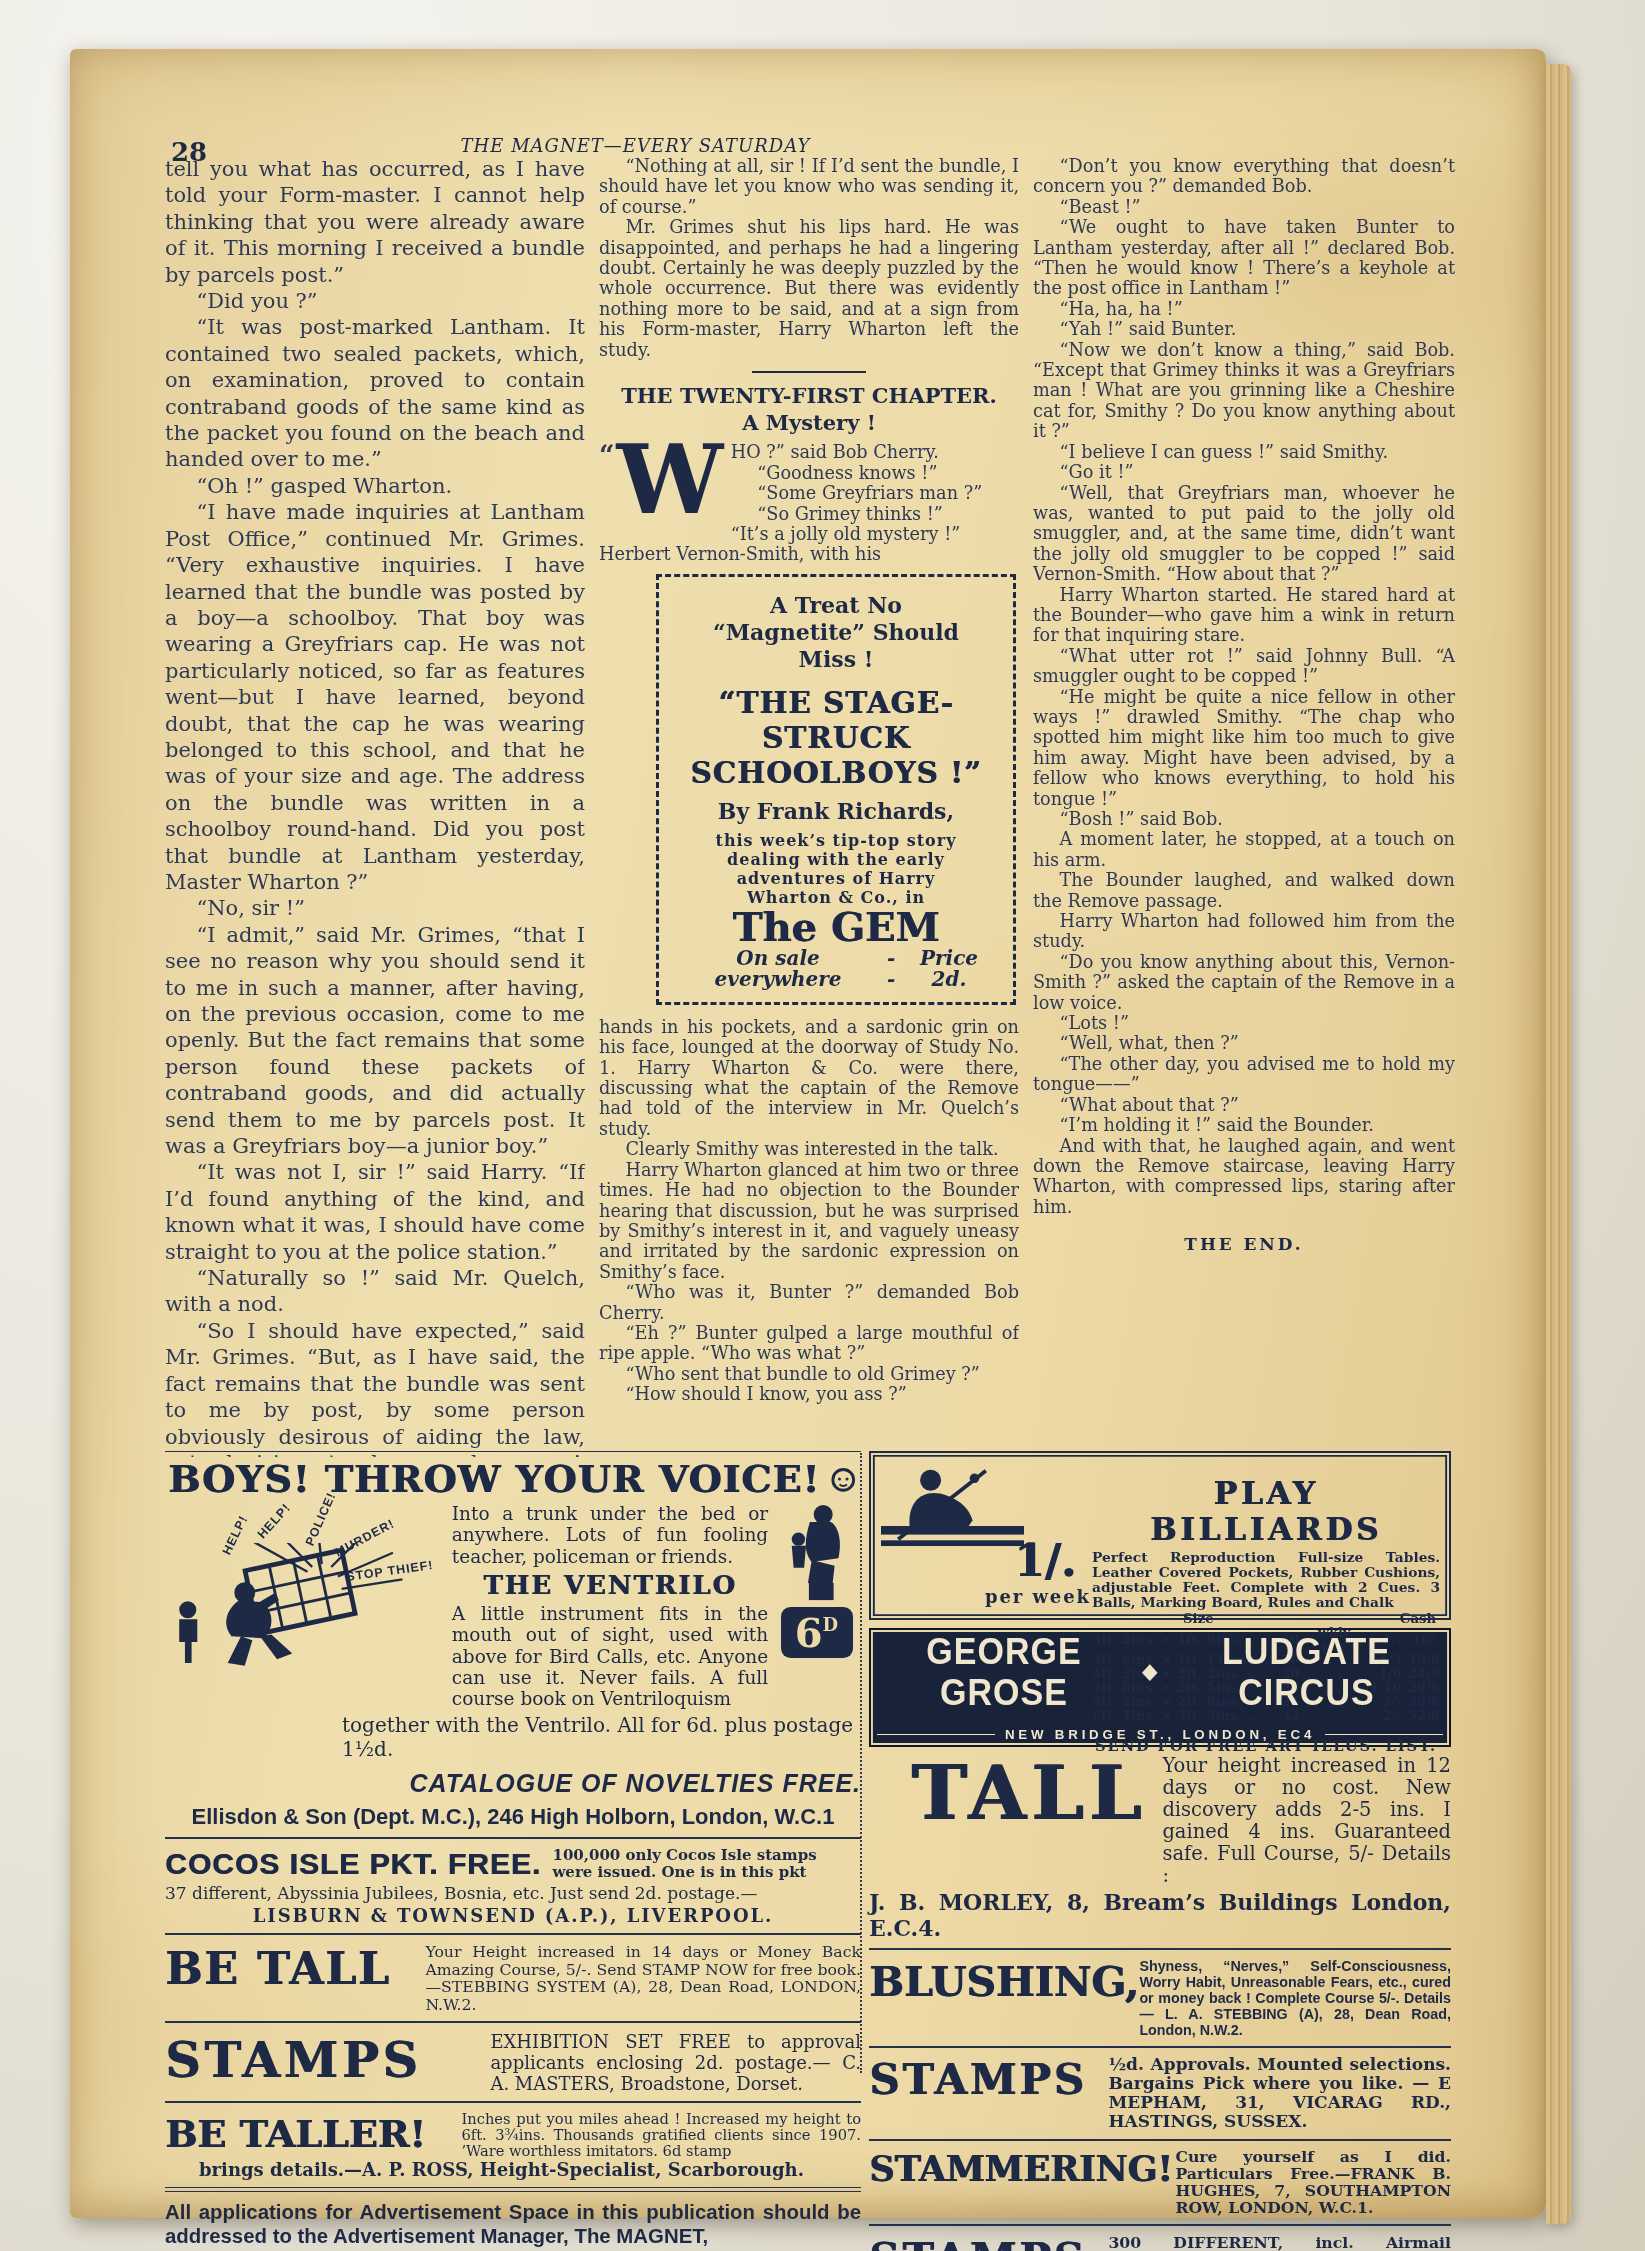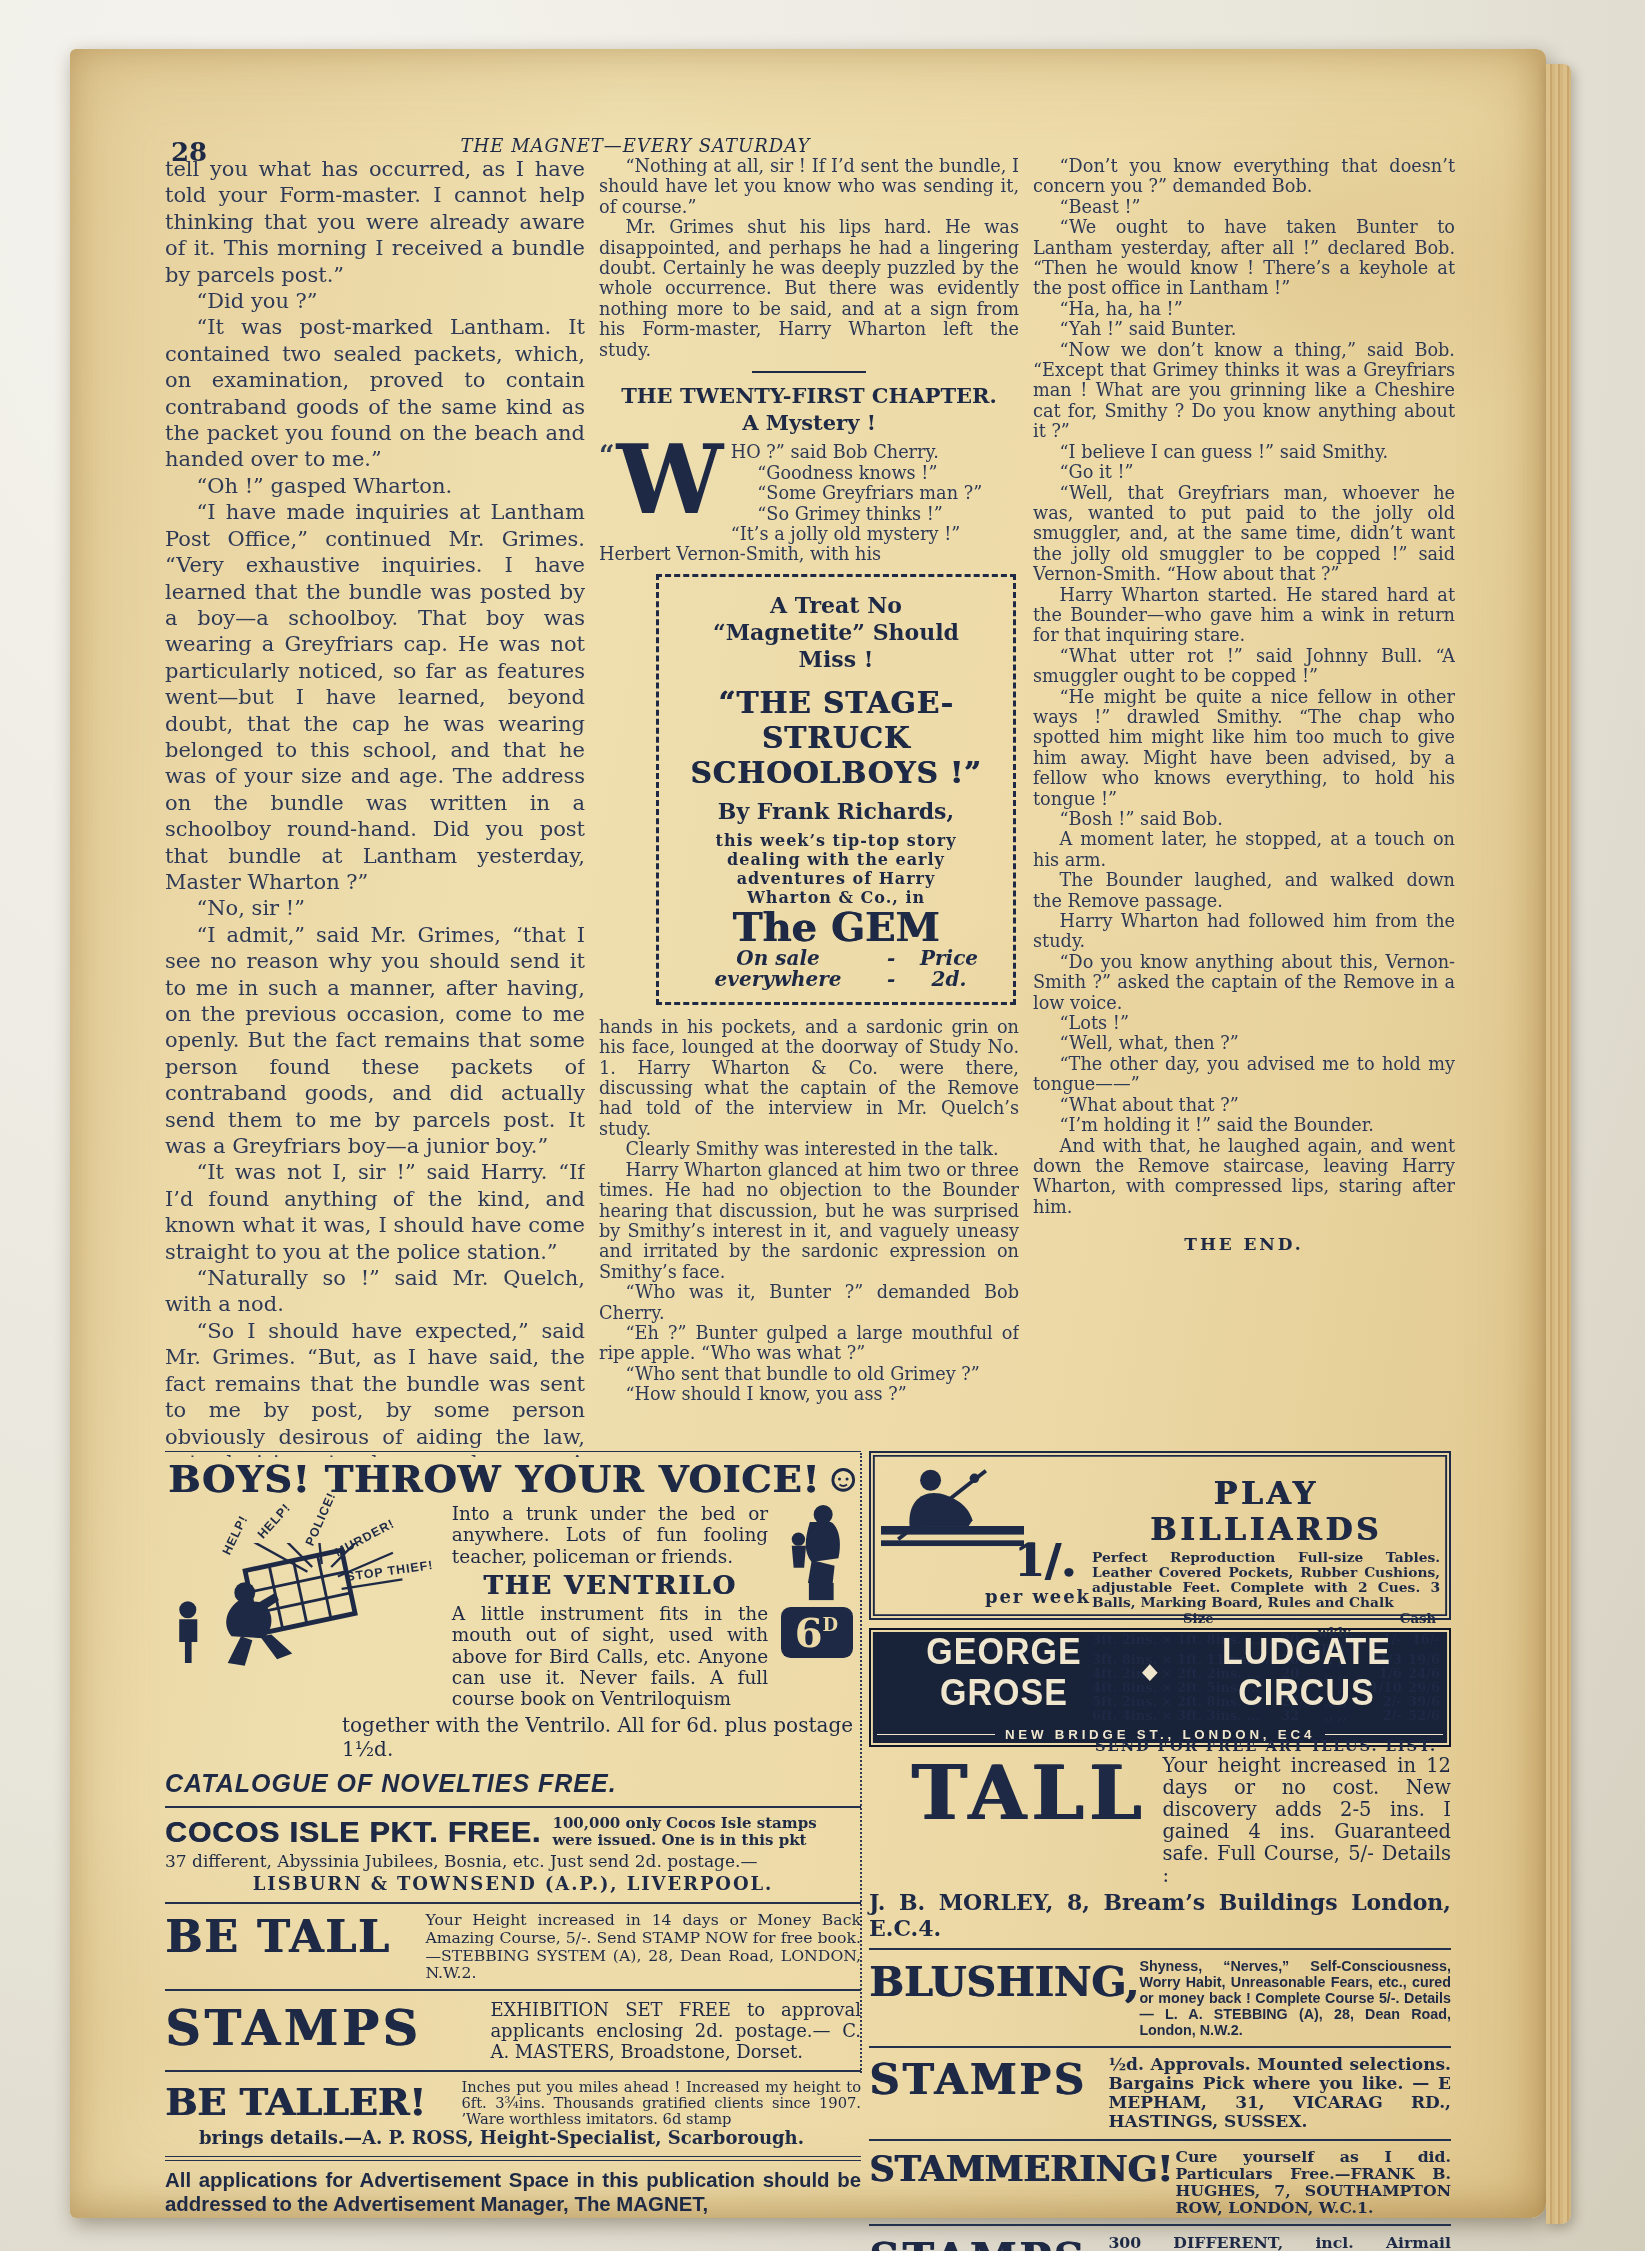--- a/index.html
+++ b/index.html
@@ -75,21 +75,21 @@
     font-size:12.4px;letter-spacing:1px;white-space:nowrap;}
   .v-text{flex:1;padding:0 3.8px;}
   .v-intro,.v-body{font-size:18.5px;line-height:21.4px;text-align:justify;}
   .v-name{text-align:center;font-weight:bold;font-size:26px;letter-spacing:1.9px;margin:2.9px 0;
     text-shadow:0.8px 0 0 currentColor;}
   .v-right{width:89px;flex:none;display:flex;flex-direction:column;align-items:center;gap:5.7px;}
   .badge6{width:72px;height:51px;background:#1e2a45;color:#ecd9a8;border-radius:9.5px;
     display:flex;align-items:center;justify-content:center;font-weight:bold;font-size:40px;line-height:1;}
   .badge6 sup{font-size:18px;margin-top:-15px;}
   .v-footer{font-size:20px;margin:2.9px 0 0 177px;}
-  .catalogue{text-align:left;font-weight:bold;font-style:italic;font-size:25px;margin-top:8.6px;letter-spacing:1px;}
+  .catalogue{text-align:right;font-weight:bold;font-style:italic;font-size:25px;margin-top:8.6px;letter-spacing:1px;}
   .ellisdon{text-align:center;font-weight:bold;font-size:22px;margin-top:5.7px;}
   .h-cocos{font-size:30px;font-weight:bold;letter-spacing:1px;text-shadow:0.8px 0 0 currentColor;flex:none;}
   .cocos-side{font-size:15px;line-height:17px;width:314px;font-weight:bold;}
   .cocos-body{font-size:17px;margin-top:1.9px;}
   .cocos-addr{text-align:center;font-weight:bold;font-size:18px;letter-spacing:1.9px;margin-top:1.9px;}
   .h-betall{font-size:44px;font-weight:bold;width:249px;flex:none;text-shadow:1px 0 0 currentColor;letter-spacing:1.9px;}
   .t-betall{font-size:15.7px;line-height:17.6px;}
   .h-stamps-l{font-size:49px;font-weight:bold;width:314px;flex:none;text-shadow:1px 0 0 currentColor;letter-spacing:3.8px;}
   .t-stamps-l{font-size:18px;line-height:21px;}
   .h-betaller{font-size:38px;font-weight:bold;width:285px;flex:none;text-shadow:1px 0 0 currentColor;}
@@ -294,20 +294,21 @@
           <path d="M9,45 L24,45 L22,68 L11,68 Z" class="ink-fill"></path>
         </svg>
         <div class="badge6">
           <span>6</span>
             <sup>D</sup>
         </div>
       </div>
     </div>
     <div class="v-footer">together with the Ventrilo.  All for 6d. plus postage 1½d.</div>
     <div class="catalogue sans">CATALOGUE OF NOVELTIES FREE.</div>
+    <div class="ellisdon sans">Ellisdon &amp; Son (Dept. M.C.), 246 High Holborn, London, W.C.1</div>
     <hr class="ad-rule">
     <div class="classified">
       <div class="h-cocos sans">COCOS ISLE PKT. FREE.</div>
       <div class="cocos-side">100,000 only Cocos Isle stamps were issued. One is in this pkt</div>
     </div>
     <div class="cocos-body">37 different, Abyssinia Jubilees, Bosnia, etc.  Just send 2d. postage.—</div>
     <div class="cocos-addr">LISBURN &amp; TOWNSEND (A.P.), LIVERPOOL.</div>
     <hr class="ad-rule">
     <div class="classified">
       <div class="h-betall">BE TALL</div>

